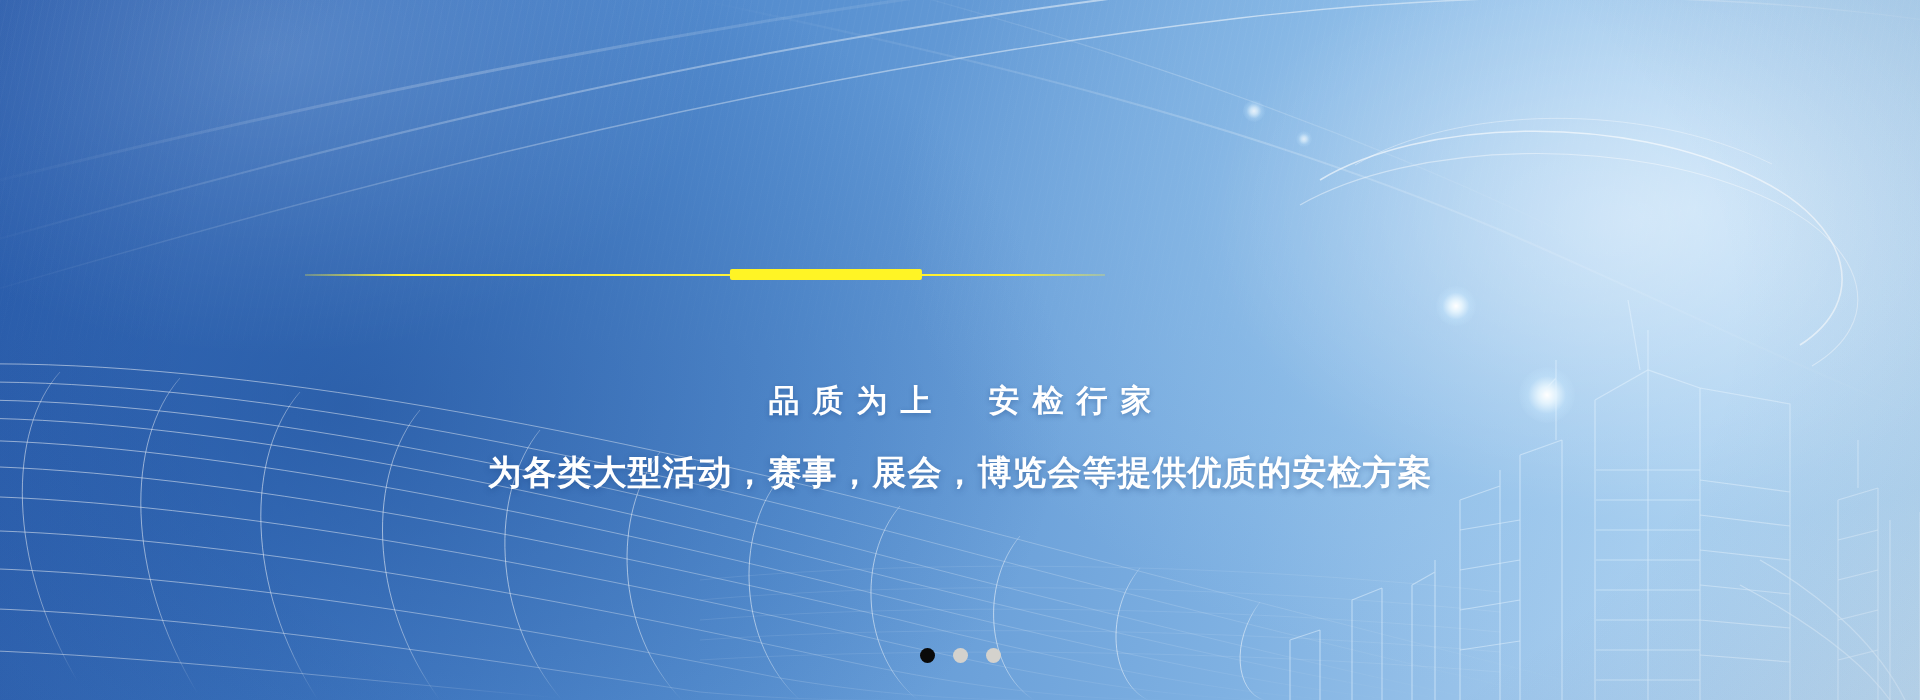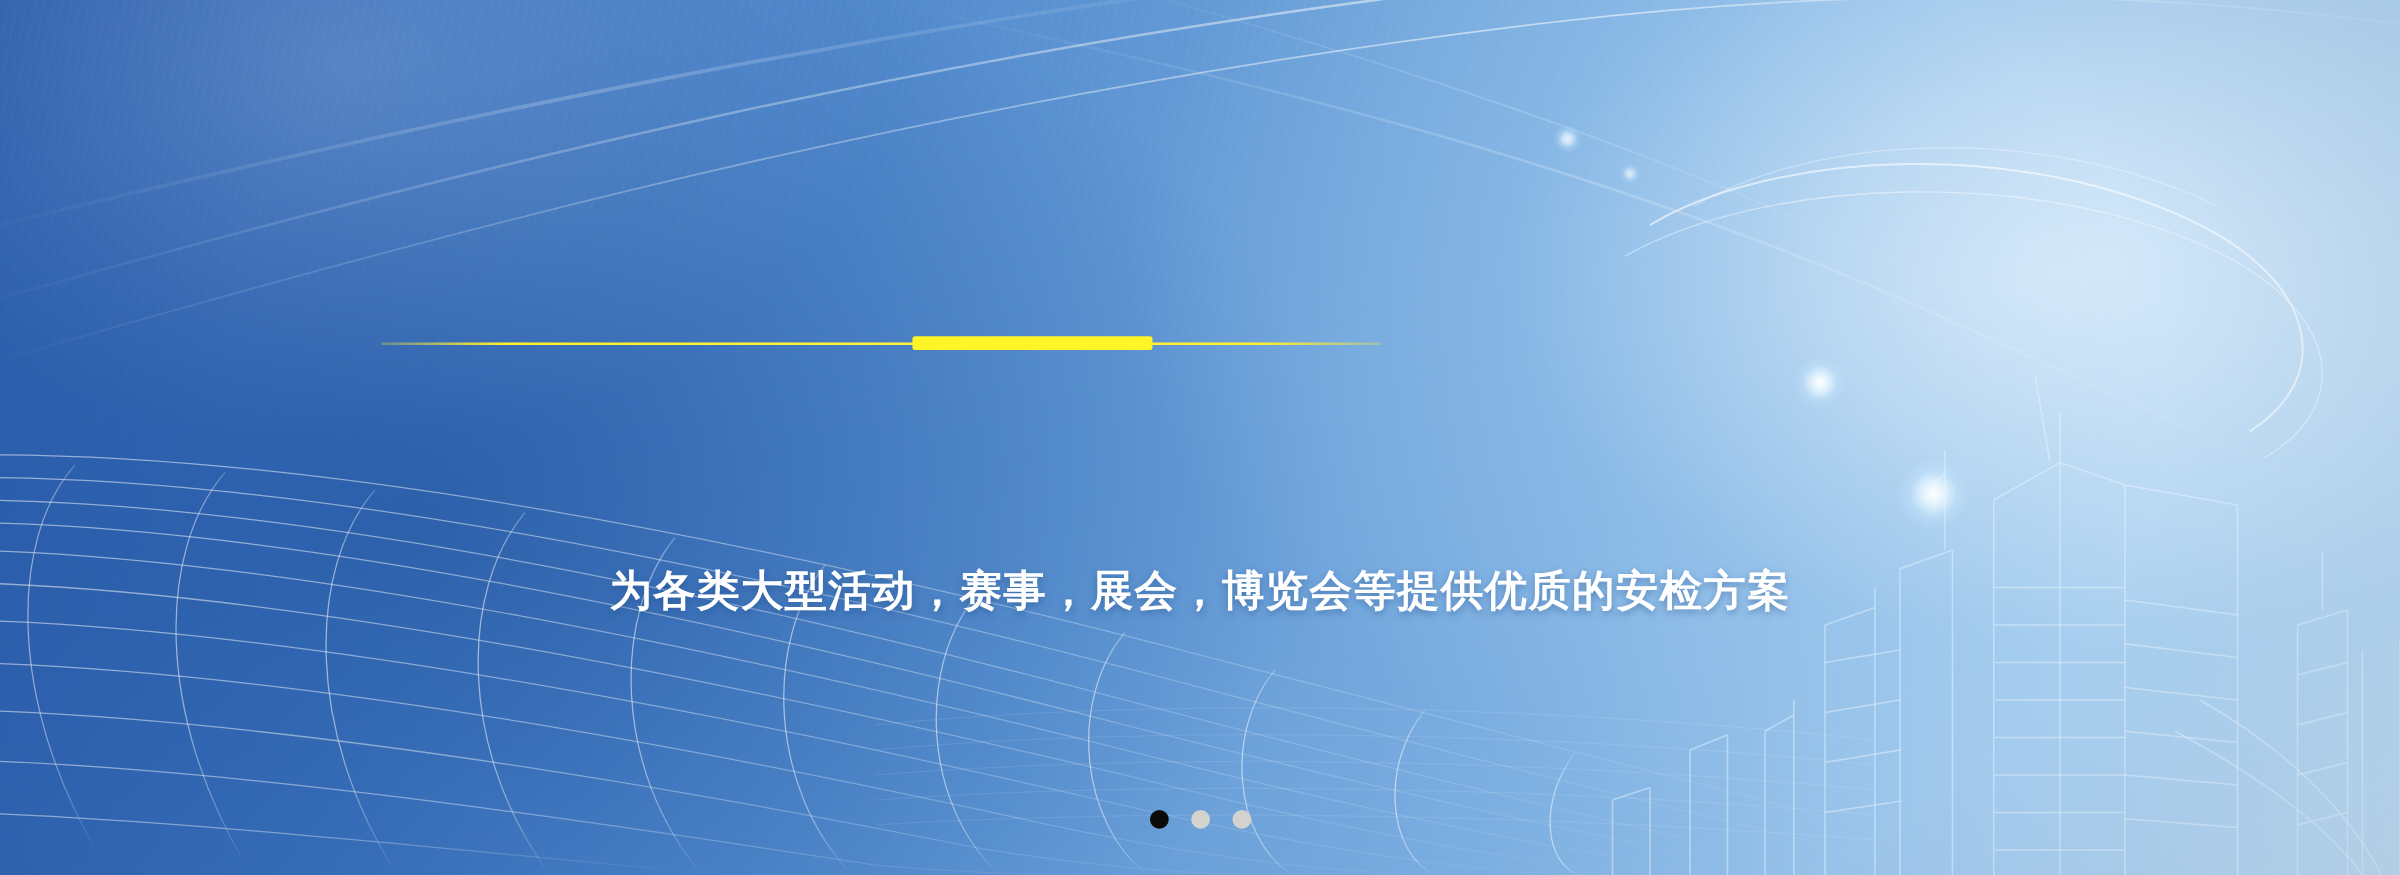--- a/index.html
+++ b/index.html
@@ -255,20 +255,21 @@
   </div>
 
   <div class="vignette"></div>
 
 
   <div class="divider">
     <div class="thin"></div>
     <div class="thick"></div>
   </div>
 
+  <div class="subtitle">品质为上　安检行家</div>
 
   <div class="description">为各类大型活动，赛事，展会，博览会等提供优质的安检方案</div>
 
   <div class="dots">
     <span class="dot active"></span>
     <span class="dot"></span>
     <span class="dot"></span>
   </div>
 
 </div>

